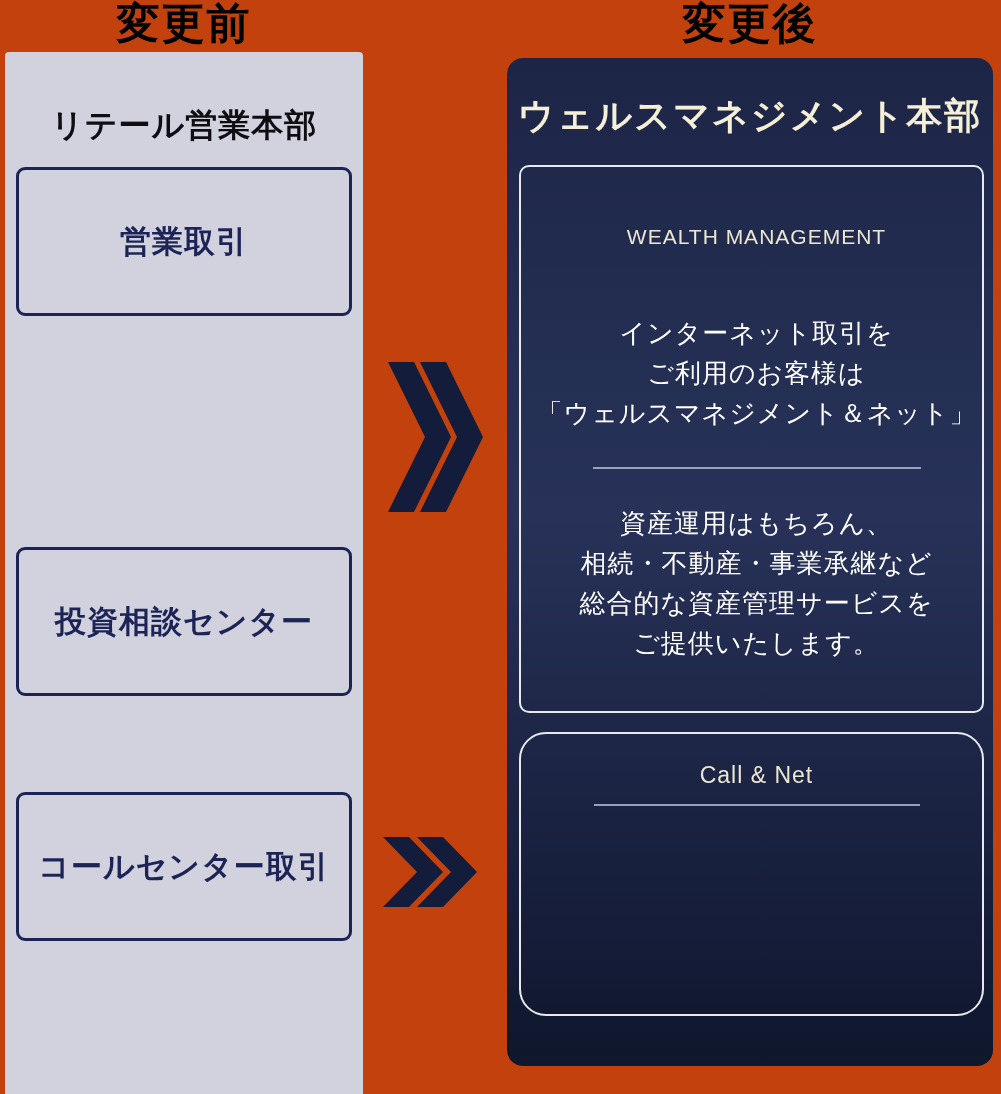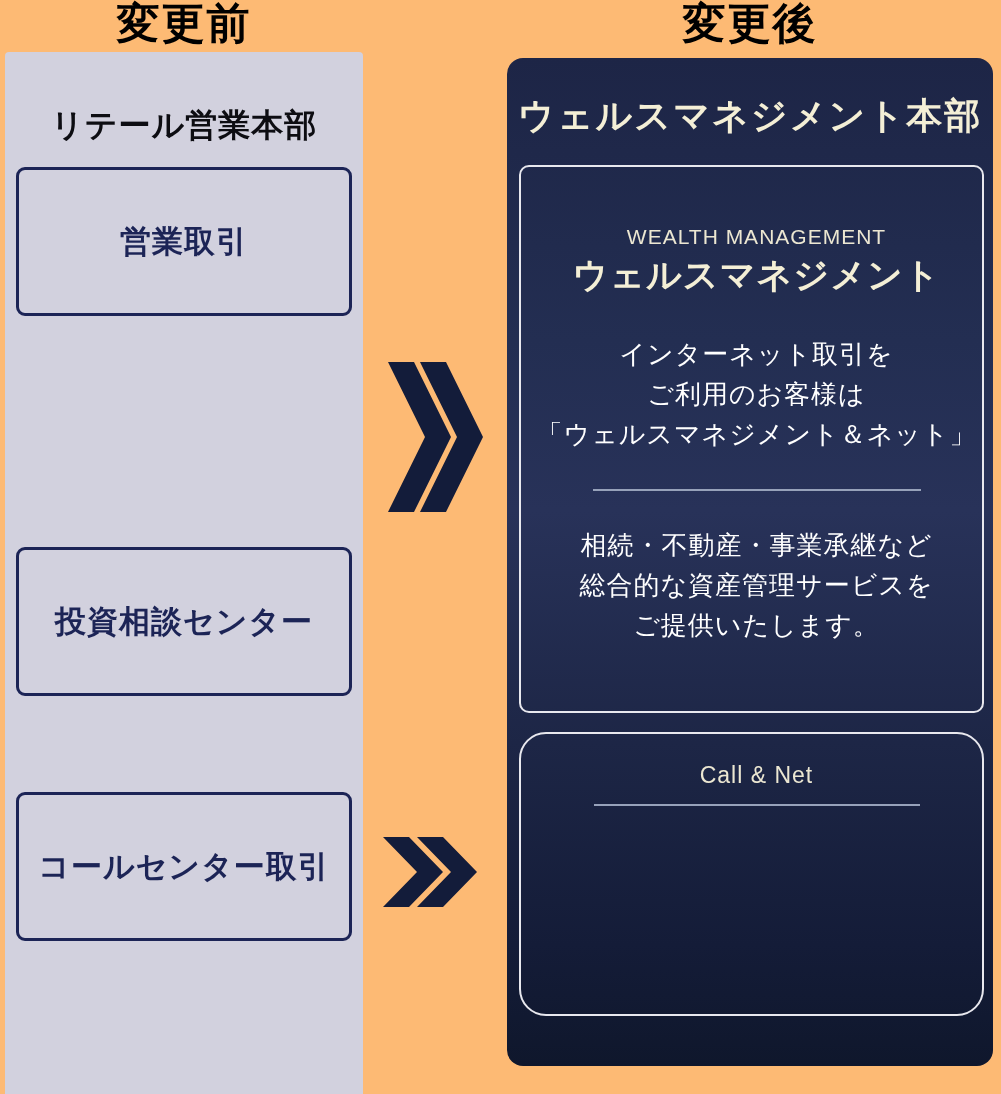--- a/index.html
+++ b/index.html
@@ -1,19 +1,19 @@
 <!DOCTYPE html>
 <html><head>
 <meta charset="utf-8">
 <style>
   html,body{margin:0;padding:0;background:#ffffff;}
   .stage{
     position:relative;width:1001px;height:1094px;overflow:hidden;
     font-family:"Liberation Sans","DejaVu Sans",sans-serif;
-    background:#fdba74;
+    background:#c2410c;
   }
   .col-title{
     position:absolute;top:-2px;height:50px;line-height:50px;
     text-align:center;font-size:43px;font-weight:800;color:#000000;
     letter-spacing:2px;
   }
   .col-title.before{left:5px;width:358px;}
   .col-title.after{left:507px;width:486px;}
 
   
@@ -73,21 +73,21 @@
     font-size:35px;font-weight:800;color:#f4efd6;letter-spacing:1px;
     line-height:40px;
   }
   .s1 .label-ja{margin-top:6px;}
   .s2 .label-ja{margin-top:12px;font-size:36px;line-height:42px;letter-spacing:3px;}
   .para{
     text-align:center;font-size:26px;font-weight:400;color:#ffffff;
     line-height:40px;letter-spacing:1px;
   }
   .para span{display:block;}
-  .s1 .para.p1{margin-top:40px;font-family:Liberation Serif, serif;}
+  .s1 .para.p1{margin-top:64px;}
   .s1 .para.p2{margin-top:34px;}
   .s2 .para.p1{margin-top:18px;font-size:27px;line-height:39px;}
   .divider{height:0;border-top:2px solid #97a2ba;}
   .s1 .divider{width:328px;margin-top:34px;}
   .s2 .divider{width:326px;margin-top:16px;}
 </style>
 </head>
 <body>
 
 <div class="stage">
@@ -113,28 +113,28 @@
       <polygon fill="#131c3a" points="0,0 26,0 60,35 26,70 0,70 34,35"></polygon>
       <polygon fill="#131c3a" points="34,0 60,0 94,35 60,70 34,70 68,35"></polygon>
     </svg>
   </div>
 
   <div class="panel-after">
     <div class="panel-title">ウェルスマネジメント本部</div>
 
     <div class="after-box s1">
       <div class="label-en">WEALTH MANAGEMENT</div>
-      <div class="label-ja">ウェルスマネジメント</div>
       <div class="para p1">
         <span>インターネット取引を</span>
         <span>ご利用のお客様は</span>
         <span>「ウェルスマネジメント＆ネット」</span>
       </div>
       <div class="divider"></div>
       <div class="para p2">
+        <span>資産運用はもちろん、</span>
         <span>相続・不動産・事業承継など</span>
         <span>総合的な資産管理サービスを</span>
         <span>ご提供いたします。</span>
       </div>
     </div>
 
     <div class="after-box s2">
       <div class="label-en">Call &amp; Net</div>
       <div class="divider"></div>
     </div>

